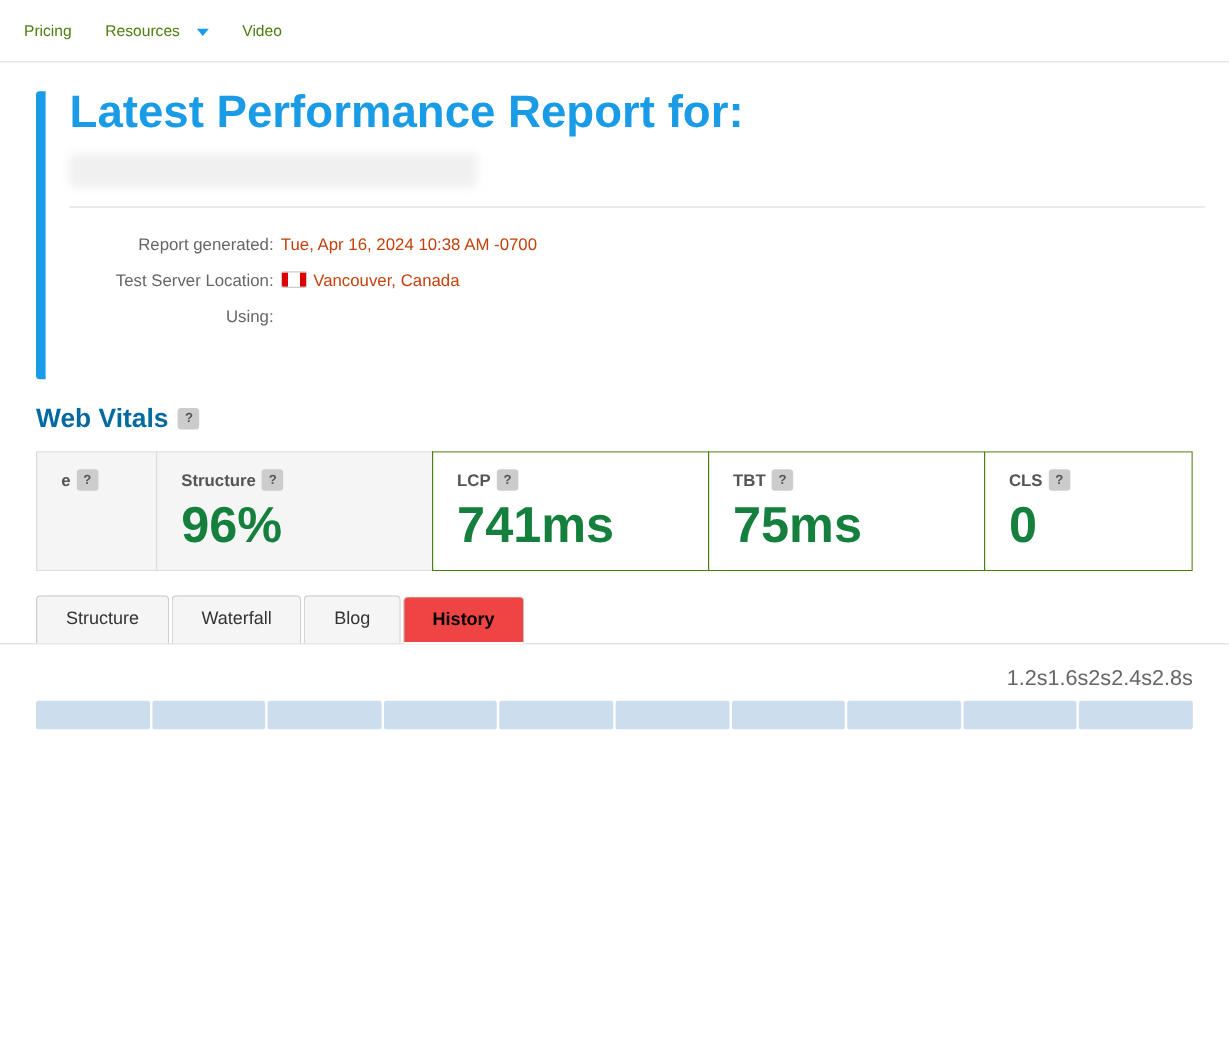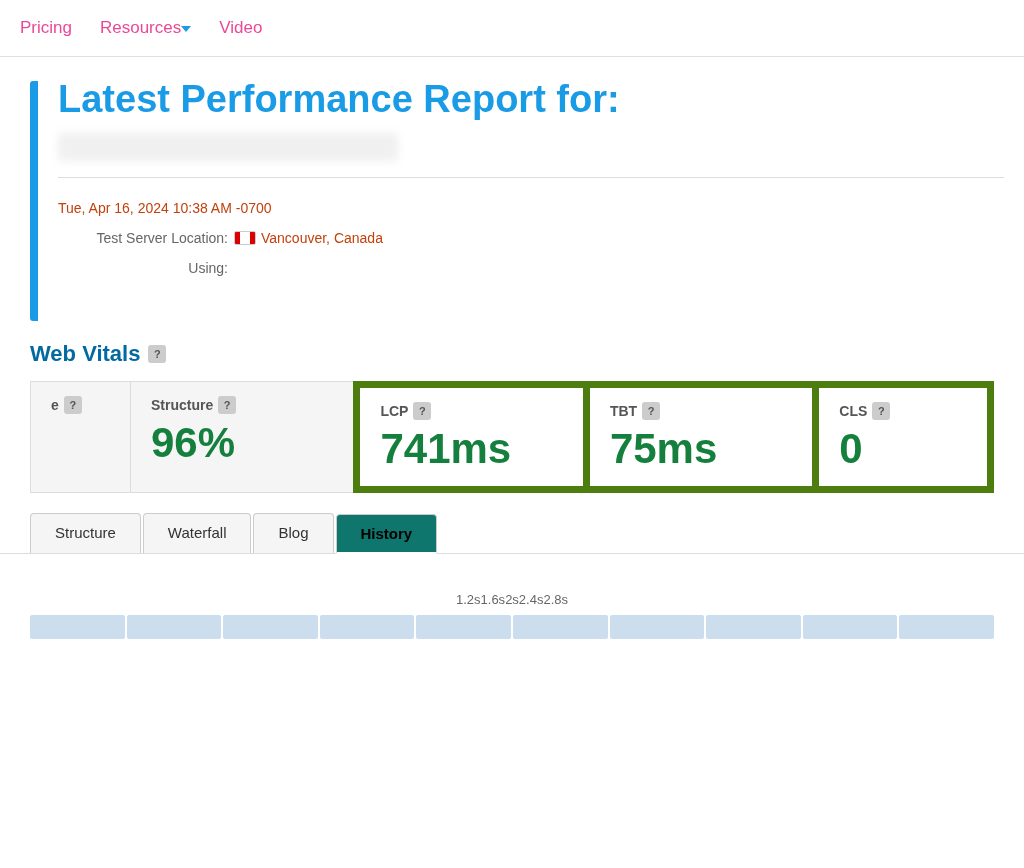--- a/index.html
+++ b/index.html
@@ -7,30 +7,30 @@
 
     
     .nav-bar {
       display: flex;
       align-items: center;
       padding: 18px 20px;
       border-bottom: 1px solid #e0e0e0;
       background: #fff;
     }
     .nav-item {
-      font-size: 17px;
-      color: #ec4899;
+      font-size: 13px;
+      color: #4d7c0f;
       margin-right: 28px;
       cursor: pointer;
       text-decoration: none;
     }
     .nav-resources {
       display: flex;
       align-items: center;
-      gap: 0;
+      gap: 14px;
     }
     .chevron-down {
       display: inline-block;
       width: 0; height: 0;
       border-left: 5px solid transparent;
       border-right: 5px solid transparent;
       border-top: 6px solid #1a9be6;
       margin-top: 2px;
     }
 
@@ -179,21 +179,21 @@
       border: 1px solid #ddd;
       padding: 14px 20px 14px 20px;
       min-width: 160px;
       flex: 1;
     }
     .metric-card:not(:last-child) {
       border-right: none;
     }
     .metric-card-web {
       background: #fff;
-      border: 7px solid #4d7c0f;
+      border: 1px solid #4d7c0f;
     }
     .metric-label {
       font-size: 14px;
       color: #555;
       font-weight: bold;
       display: flex;
       align-items: center;
       gap: 5px;
       margin-bottom: 6px;
     }
@@ -219,40 +219,39 @@
       font-size: 15px;
       color: #333;
       cursor: pointer;
       border: 1px solid #ccc;
       border-bottom: none;
       background: #f5f5f5;
       margin-right: 2px;
       border-radius: 4px 4px 0 0;
     }
     .tab.active {
-      background: #0f766e;
+      background: #ef4444;
       border-bottom: 2px solid #fff;
       font-weight: bold;
       color: #000;
       position: relative;
       bottom: -1px;
       z-index: 1;
     }
 
     
     .chart-section {
       padding: 10px 30px 0 30px;
     }
     .chart-x-axis {
       display: flex;
-      justify-content: center;
+      justify-content: flex-end;
       padding: 8px 0 4px 0;
-      font-size: 13px;
+      font-size: 18px;
       color: #666;
-      margin-top: 20px;
     }
     .chart-bar-row {
       display: flex;
       height: 24px;
       gap: 2px;
       margin-top: 4px;
     }
     .chart-bar {
       height: 100%;
       background: #cde;
@@ -273,20 +272,21 @@
 </nav>
 
 <div class="main-content">
   <div class="left-bar"></div>
   <div class="report-section">
     <h1 class="report-title">Latest Performance Report for:</h1>
     <div class="url-blurred"></div>
     <hr class="divider">
     <div class="meta-info">
       <div class="meta-row">
+        <span class="meta-label">Report generated:</span>
         <span class="meta-value">Tue, Apr 16, 2024 10:38 AM -0700</span>
       </div>
       <div class="meta-row">
         <span class="meta-label">Test Server Location:</span>
         <span class="meta-value">
           <span class="flag-ca"></span>
           <span>Vancouver, Canada</span>
         </span>
       </div>
       <div class="meta-row">

